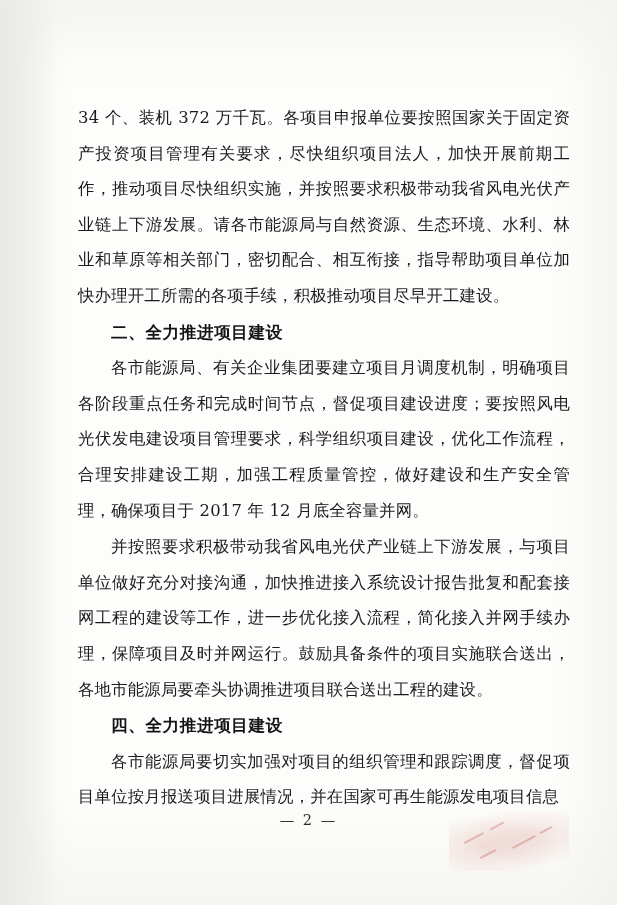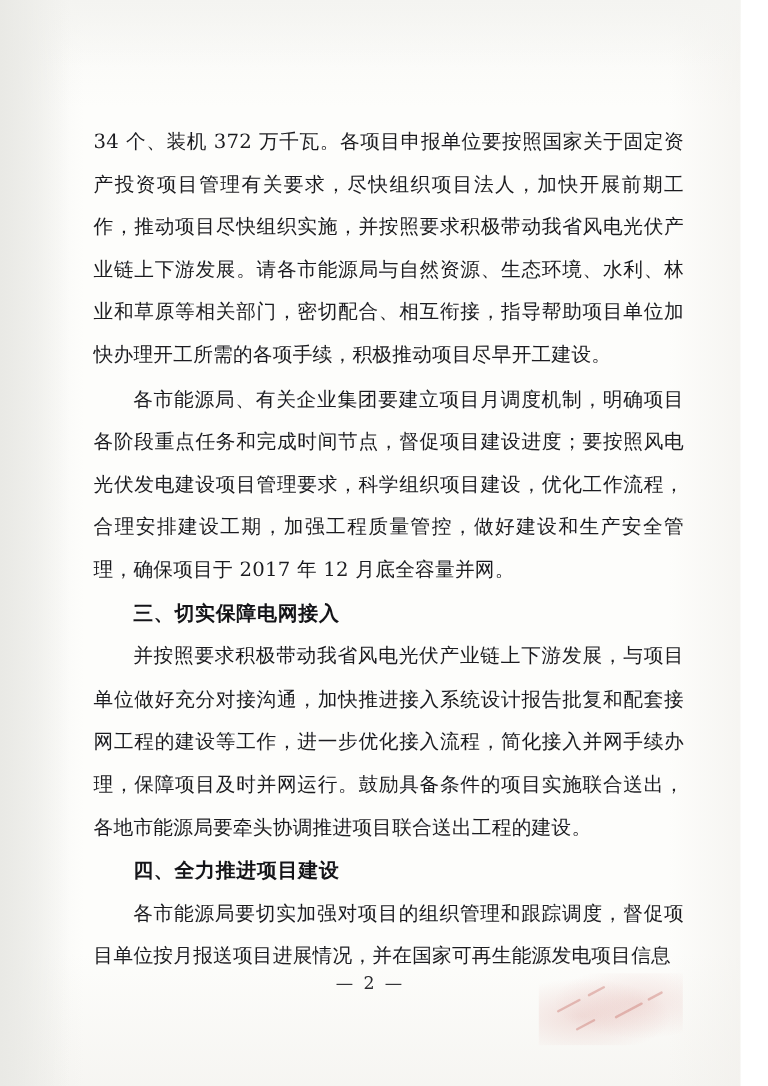--- a/index.html
+++ b/index.html
@@ -109,22 +109,22 @@
 </style>
 </head>
 <body>
 
 <div class="page">
   <div class="edge-top"></div>
   <div class="edge-left"></div>
 
   <div class="content">
     <p class="body-para">34 个、装机 372 万千瓦。各项目申报单位要按照国家关于固定资产投资项目管理有关要求，尽快组织项目法人，加快开展前期工作，推动项目尽快组织实施，并按照要求积极带动我省风电光伏产业链上下游发展。请各市能源局与自然资源、生态环境、水利、林业和草原等相关部门，密切配合、相互衔接，指导帮助项目单位加快办理开工所需的各项手续，积极推动项目尽早开工建设。</p>
+    <h2 class="section-heading">二、全力推进项目建设</h2>
     <p class="body-para indent">各市能源局、有关企业集团要建立项目月调度机制，明确项目各阶段重点任务和完成时间节点，督促项目建设进度；要按照风电光伏发电建设项目管理要求，科学组织项目建设，优化工作流程，合理安排建设工期，加强工程质量管控，做好建设和生产安全管理，确保项目于 2017 年 12 月底全容量并网。</p>
-    <h2 class="section-heading">三、切实保障电网接入</h2>
     <p class="body-para indent">并按照要求积极带动我省风电光伏产业链上下游发展，与项目单位做好充分对接沟通，加快推进接入系统设计报告批复和配套接网工程的建设等工作，进一步优化接入流程，简化接入并网手续办理，保障项目及时并网运行。鼓励具备条件的项目实施联合送出，各地市能源局要牵头协调推进项目联合送出工程的建设。</p>
     <h2 class="section-heading">四、全力推进项目建设</h2>
     <p class="body-para indent">各市能源局要切实加强对项目的组织管理和跟踪调度，督促项目单位按月报送项目进展情况，并在国家可再生能源发电项目信息</p>
   </div>
 
   <div class="footer">— 2 —</div>
 
   <div class="stamp-smudge">
     <span class="tick t1"></span>
     <span class="tick t2"></span>

